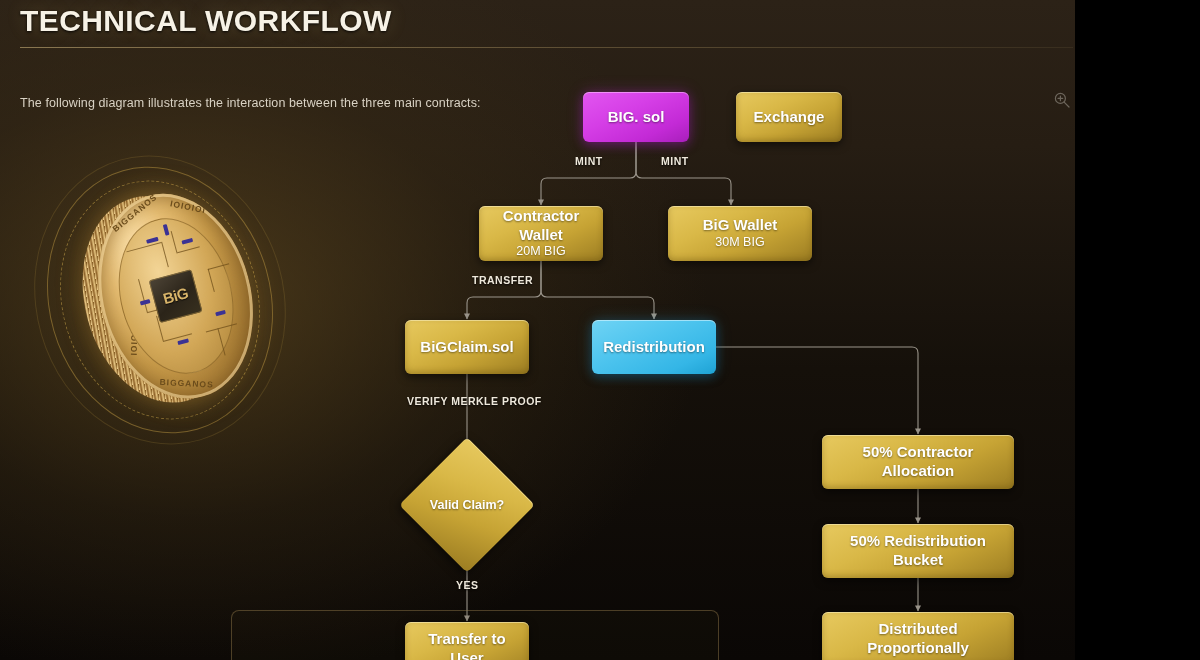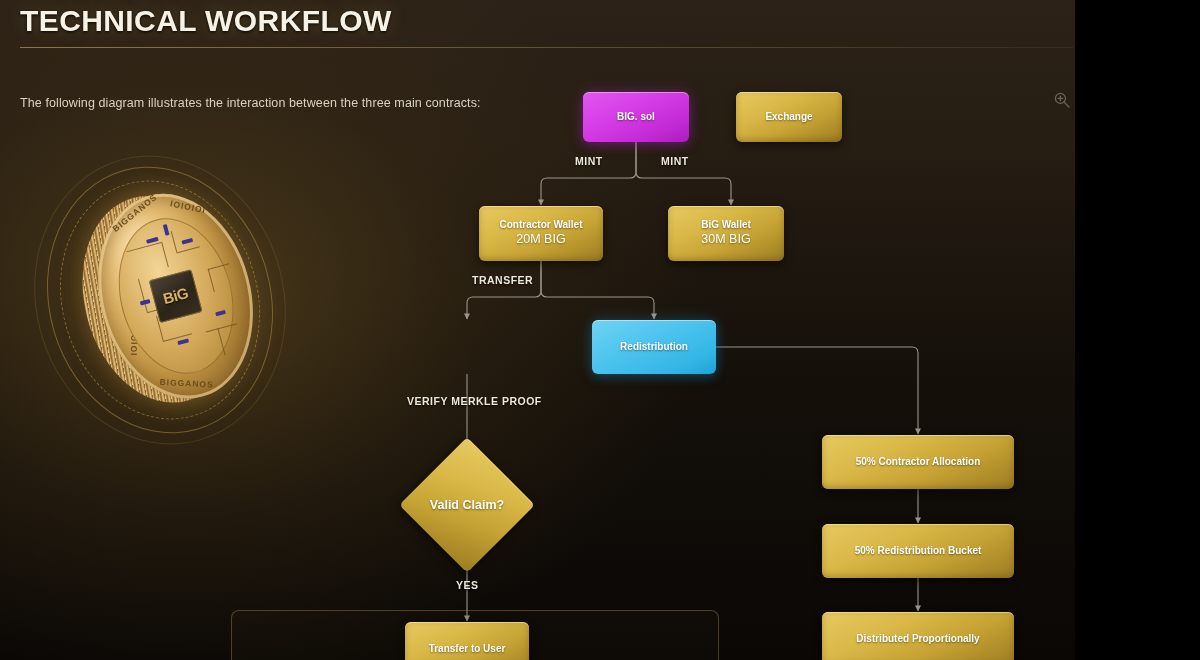--- a/index.html
+++ b/index.html
@@ -161,21 +161,21 @@
     display: flex;
     flex-direction: column;
     align-items: center;
     justify-content: center;
     text-align: center;
     color: #ffffff;
     line-height: 1.25;
     padding: 4px 8px;
   }
   .node .n-title {
-    font-size: 10px; font-weight: 700;
+    font-size: 15px; font-weight: 700;
     text-shadow: 0 1px 2px rgba(0,0,0,0.45);
   }
   .node .n-sub {
     font-size: 12.5px; font-weight: 400;
     text-shadow: 0 1px 2px rgba(0,0,0,0.4);
   }
 
   .gold {
     background: linear-gradient(155deg, #e7c95f 0%, #d9b847 34%, #c6a334 62%, #9c7d22 100%);
     box-shadow: inset 0 1px 0 rgba(255,245,200,0.55),
@@ -333,25 +333,28 @@
 
     <div class="node gold" id="node-exchange" style="left:736px; top:92px; width:106px; height:50px;">
       <span class="n-title">Exchange</span>
     </div>
 
     <div class="node gold" id="node-contractors-wallet" style="left:479px; top:206px; width:124px; height:55px;">
       <span class="n-title">Contractor Wallet</span>
       <span class="n-sub">20M BIG</span>
     </div>
 
-    <div class="node gold" id="node-big-wallet" style="left:668px; top:206px; width:116px; height:55px;">
+    <div class="node gold" id="node-big-wallet" style="left:668px; top:206px; width:144px; height:55px;">
       <span class="n-title">BiG Wallet</span>
       <span class="n-sub">30M BIG</span>
     </div>
 
+    <div class="node gold" id="node-bigclaim-sol" style="left:405px; top:320px; width:124px; height:54px;">
+      <span class="n-title">BiGClaim.sol</span>
+    </div>
 
     <div class="node cyan" id="node-redistribution" style="left:592px; top:320px; width:124px; height:54px;">
       <span class="n-title">Redistribution</span>
     </div>
 
     <div id="node-valid-claim" style="left:419px; top:457px;">
       <span class="d-label">Valid Claim?</span>
     </div>
 
     <div class="node gold" id="node-transfer-to-user" style="left:405px; top:622px; width:124px; height:54px;">

